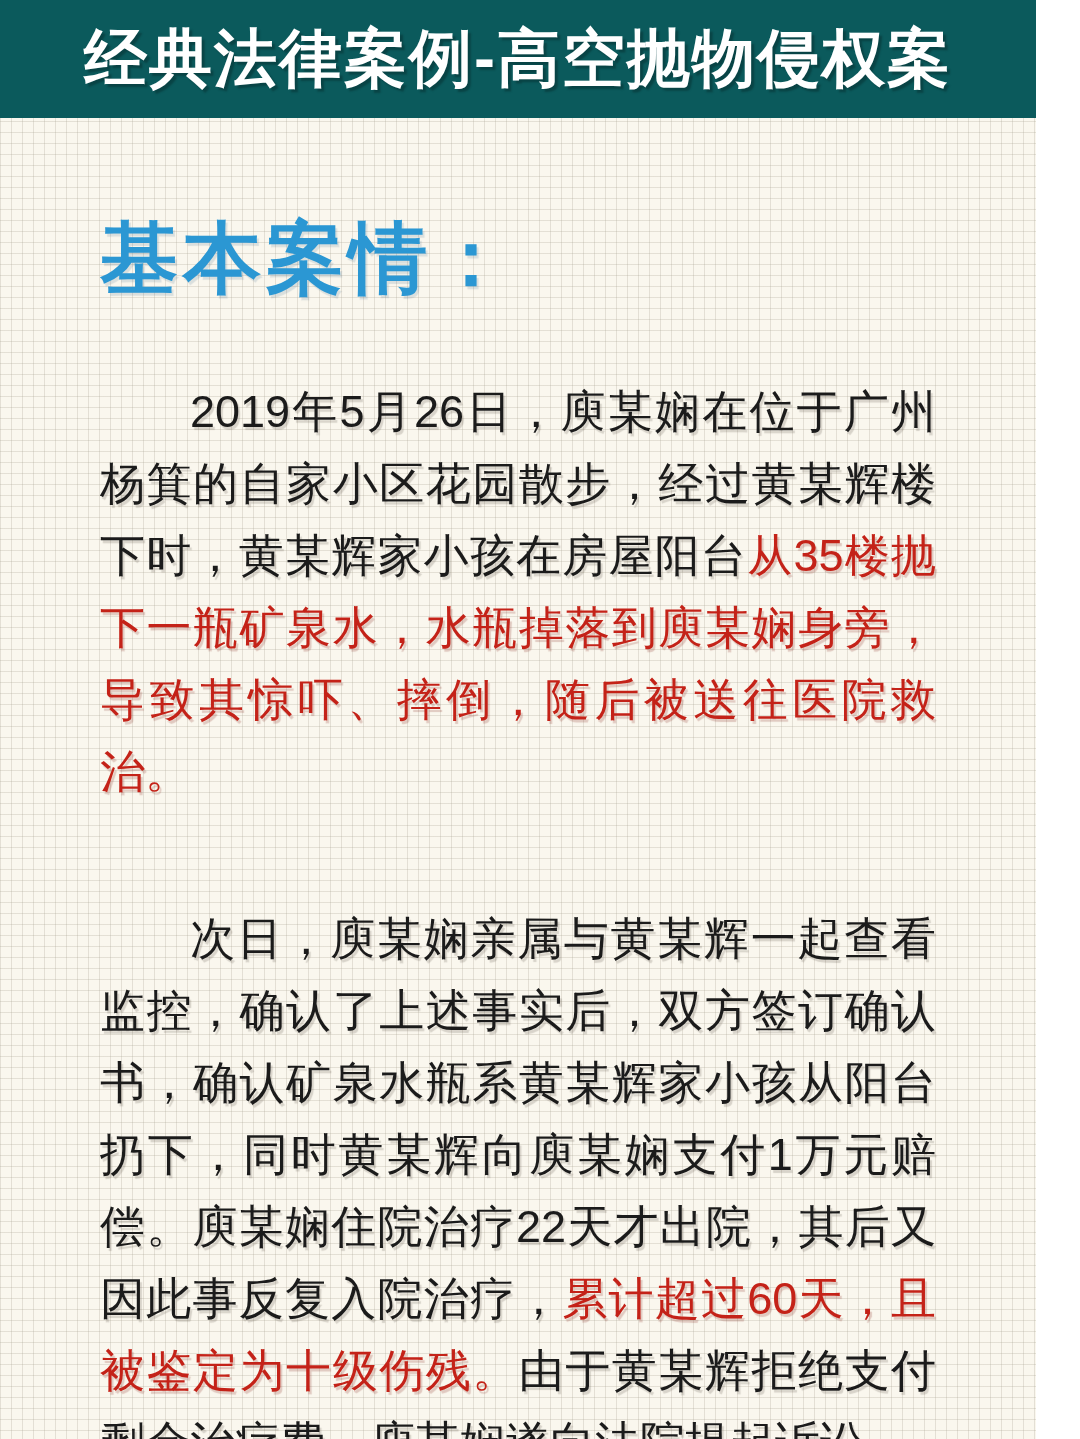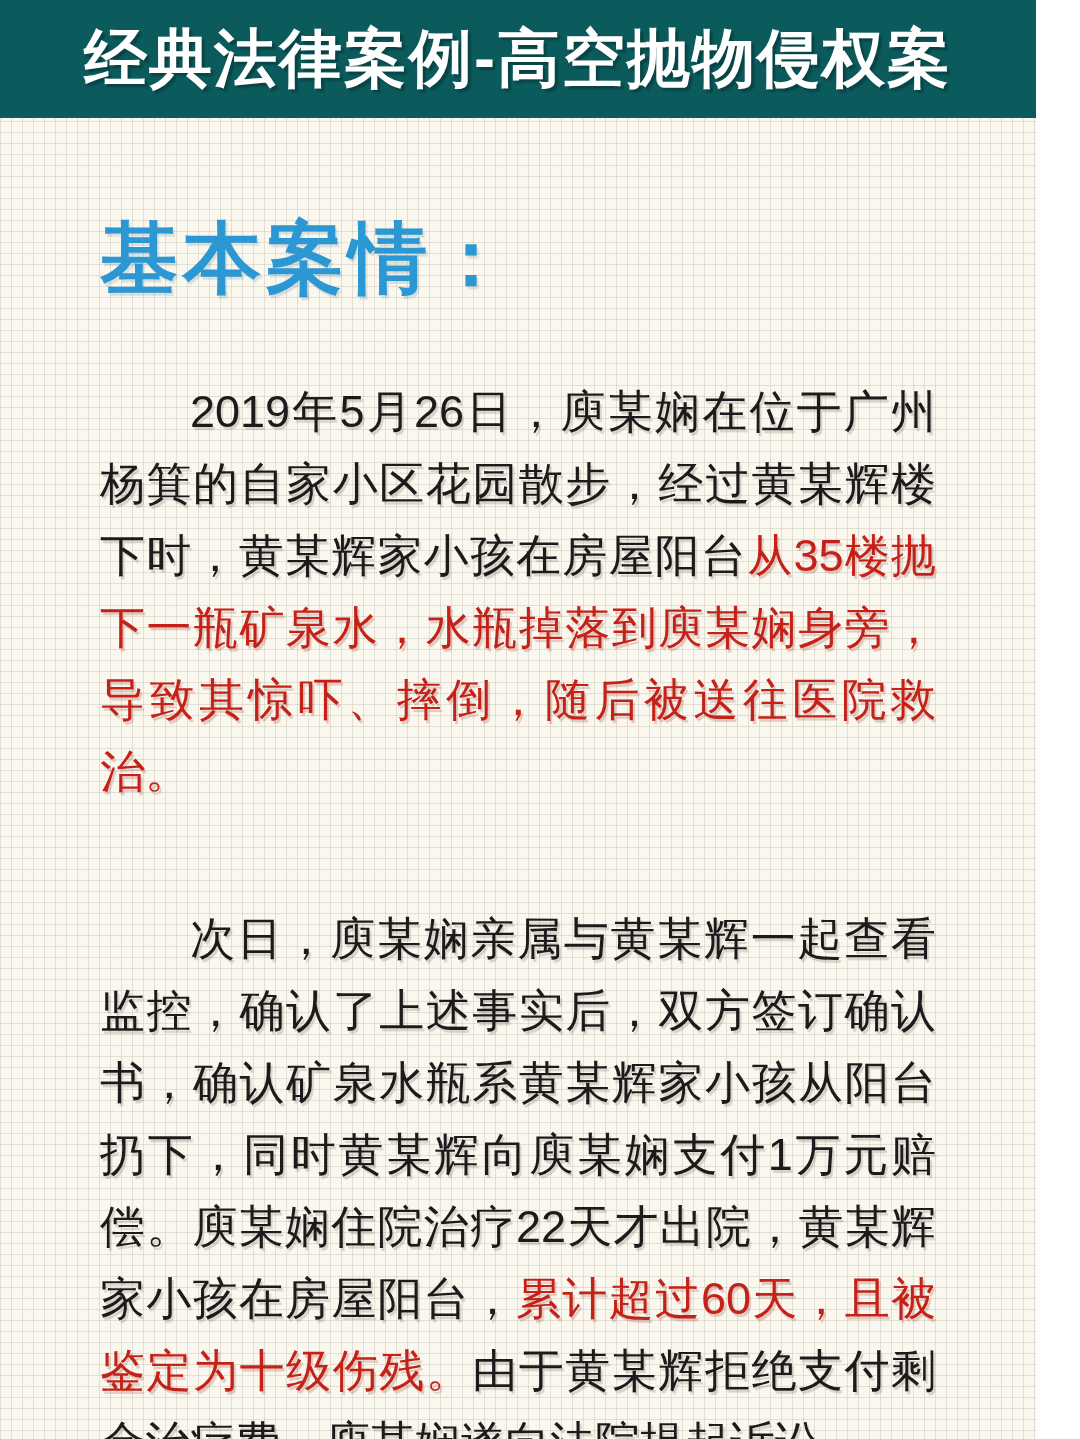--- a/index.html
+++ b/index.html
@@ -73,15 +73,15 @@
 </head>
 <body>
 
 <div class="page">
   <header class="header">
     <h1>经典法律案例-高空抛物侵权案</h1>
   </header>
   <main class="content">
     <h2 class="section-heading">基本案情：</h2>
     <p class="para"><span class="seg black">2019年5月26日，庾某娴在位于广州杨箕的自家小区花园散步，经过黄某辉楼下时，黄某辉家小孩在房屋阳台</span><span class="seg red">从35楼抛下一瓶矿泉水，水瓶掉落到庾某娴身旁，导致其惊吓、摔倒，随后被送往医院救治。</span></p>
-    <p class="para"><span class="seg black">次日，庾某娴亲属与黄某辉一起查看监控，确认了上述事实后，双方签订确认书，确认矿泉水瓶系黄某辉家小孩从阳台扔下，同时黄某辉向庾某娴支付1万元赔偿。庾某娴住院治疗22天才出院，黄某辉家小孩在房屋阳台，</span><span class="seg red">累计超过60天，且被鉴定为十级伤残。</span><span class="seg black">由于黄某辉拒绝支付剩余治疗费，庾某娴遂向法院提起诉讼。</span></p>
+    <p class="para"><span class="seg black">次日，庾某娴亲属与黄某辉一起查看监控，确认了上述事实后，双方签订确认书，确认矿泉水瓶系黄某辉家小孩从阳台扔下，同时黄某辉向庾某娴支付1万元赔偿。庾某娴住院治疗22天才出院，其后又因此事反复入院治疗，</span><span class="seg red">累计超过60天，且被鉴定为十级伤残。</span><span class="seg black">由于黄某辉拒绝支付剩余治疗费，庾某娴遂向法院提起诉讼。</span></p>
   </main>
 </div>
 
 </body></html>

